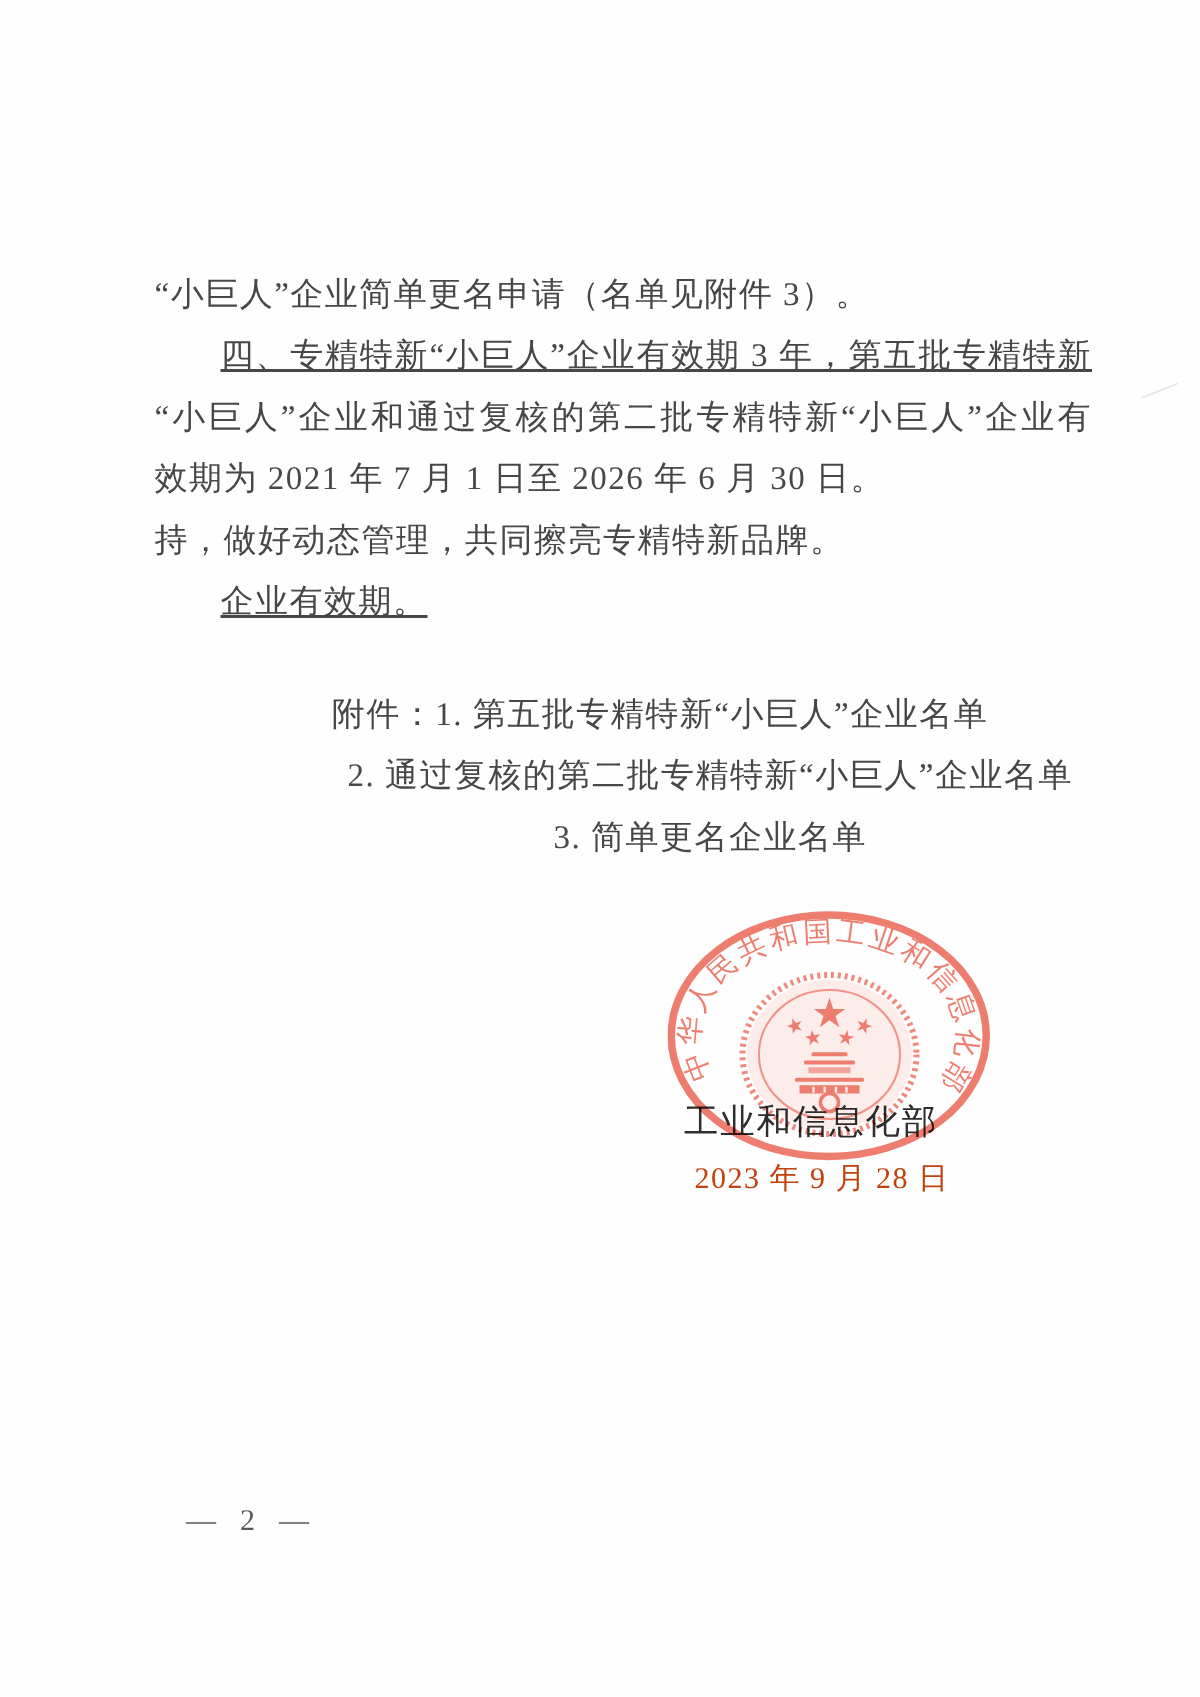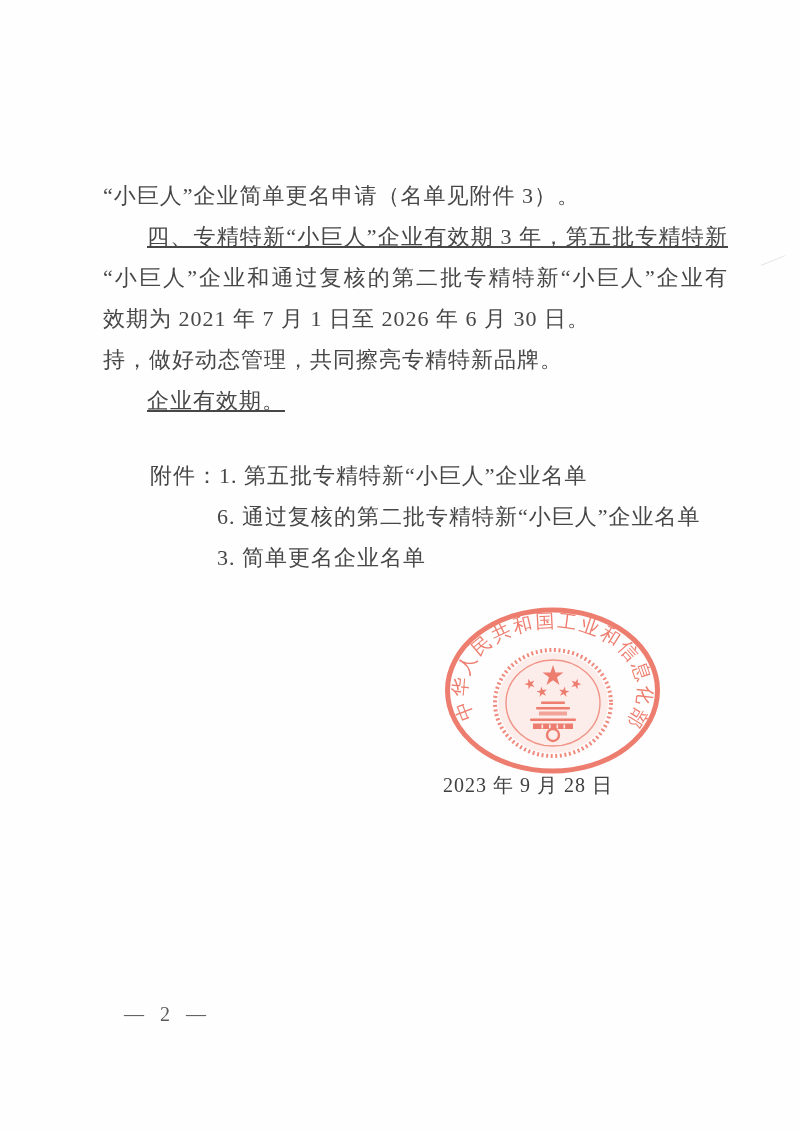--- a/index.html
+++ b/index.html
@@ -41,40 +41,41 @@
     top: 455px;
     width: 580px;
   }
   .attach-line {
     margin: 0;
     font-size: 22px;
     line-height: 41px;
     color: #474747;
     letter-spacing: 1px;
     white-space: nowrap;
+    text-align: center;
   }
   .attach-line.cont { padding-left: 67px; }
   
   .signature {
     position: absolute;
     left: 456px;
     top: 732px;
     font-size: 23px;
     letter-spacing: 1.2px;
     color: #2e2e2e;
     z-index: 1;
     white-space: nowrap;
   }
   .seal-date {
     position: absolute;
-    left: 443px;
+    left: 463px;
     top: 772px;
     font-size: 20px;
     letter-spacing: 1px;
-    color: #404040;
+    color: #c2410c;
     z-index: 1;
     white-space: nowrap;
   }
   .seal {
     position: absolute;
     left: 445px;
     top: 607px;
     z-index: 2;
     mix-blend-mode: multiply;
     opacity: 0.95;
@@ -109,24 +110,25 @@
     <p class="line end">“小巨人”企业简单更名申请（名单见附件 3）。</p>
     <p class="line indent fill">四、专精特新“小巨人”企业有效期 3 年，第五批专精特新</p>
     <p class="line fill">“小巨人”企业和通过复核的第二批专精特新“小巨人”企业有</p>
     <p class="line end">效期为 2021 年 7 月 1 日至 2026 年 6 月 30 日。</p>
     <p class="line end">持，做好动态管理，共同擦亮专精特新品牌。</p>
     <p class="line indent end">企业有效期。</p>
   </div>
 
   <div class="attachments">
     <p class="attach-line"><span>附件：</span><span>1. 第五批专精特新“小巨人”企业名单</span></p>
-    <p class="attach-line cont">6. 通过复核的第二批专精特新“小巨人”企业名单</p>
+    <p class="attach-line cont">2. 通过复核的第二批专精特新“小巨人”企业名单</p>
     <p class="attach-line cont">3. 简单更名企业名单</p>
   </div>
 
+  <div class="signature">工业和信息化部</div>
   <div class="seal-date">2023 年 9 月 28 日</div>
 
   <svg class="seal" width="215" height="167" viewBox="0 0 215 167" aria-hidden="true">
     <defs>
       <path id="ringTextArc" d="M 29.6 110.1 A 86 63 0 1 1 185.4 110.1" fill="none"></path>
       <path id="star" d="M0,-1 L0.2245,-0.309 0.951,-0.309 0.363,0.118 0.5878,0.809 0,0.382 -0.5878,0.809 -0.363,0.118 -0.951,-0.309 -0.2245,-0.309 Z"></path>
     </defs>
 
     <ellipse cx="107.5" cy="83.5" rx="105" ry="80.5" fill="none" stroke="#ee7767" stroke-width="5"></ellipse>
 

